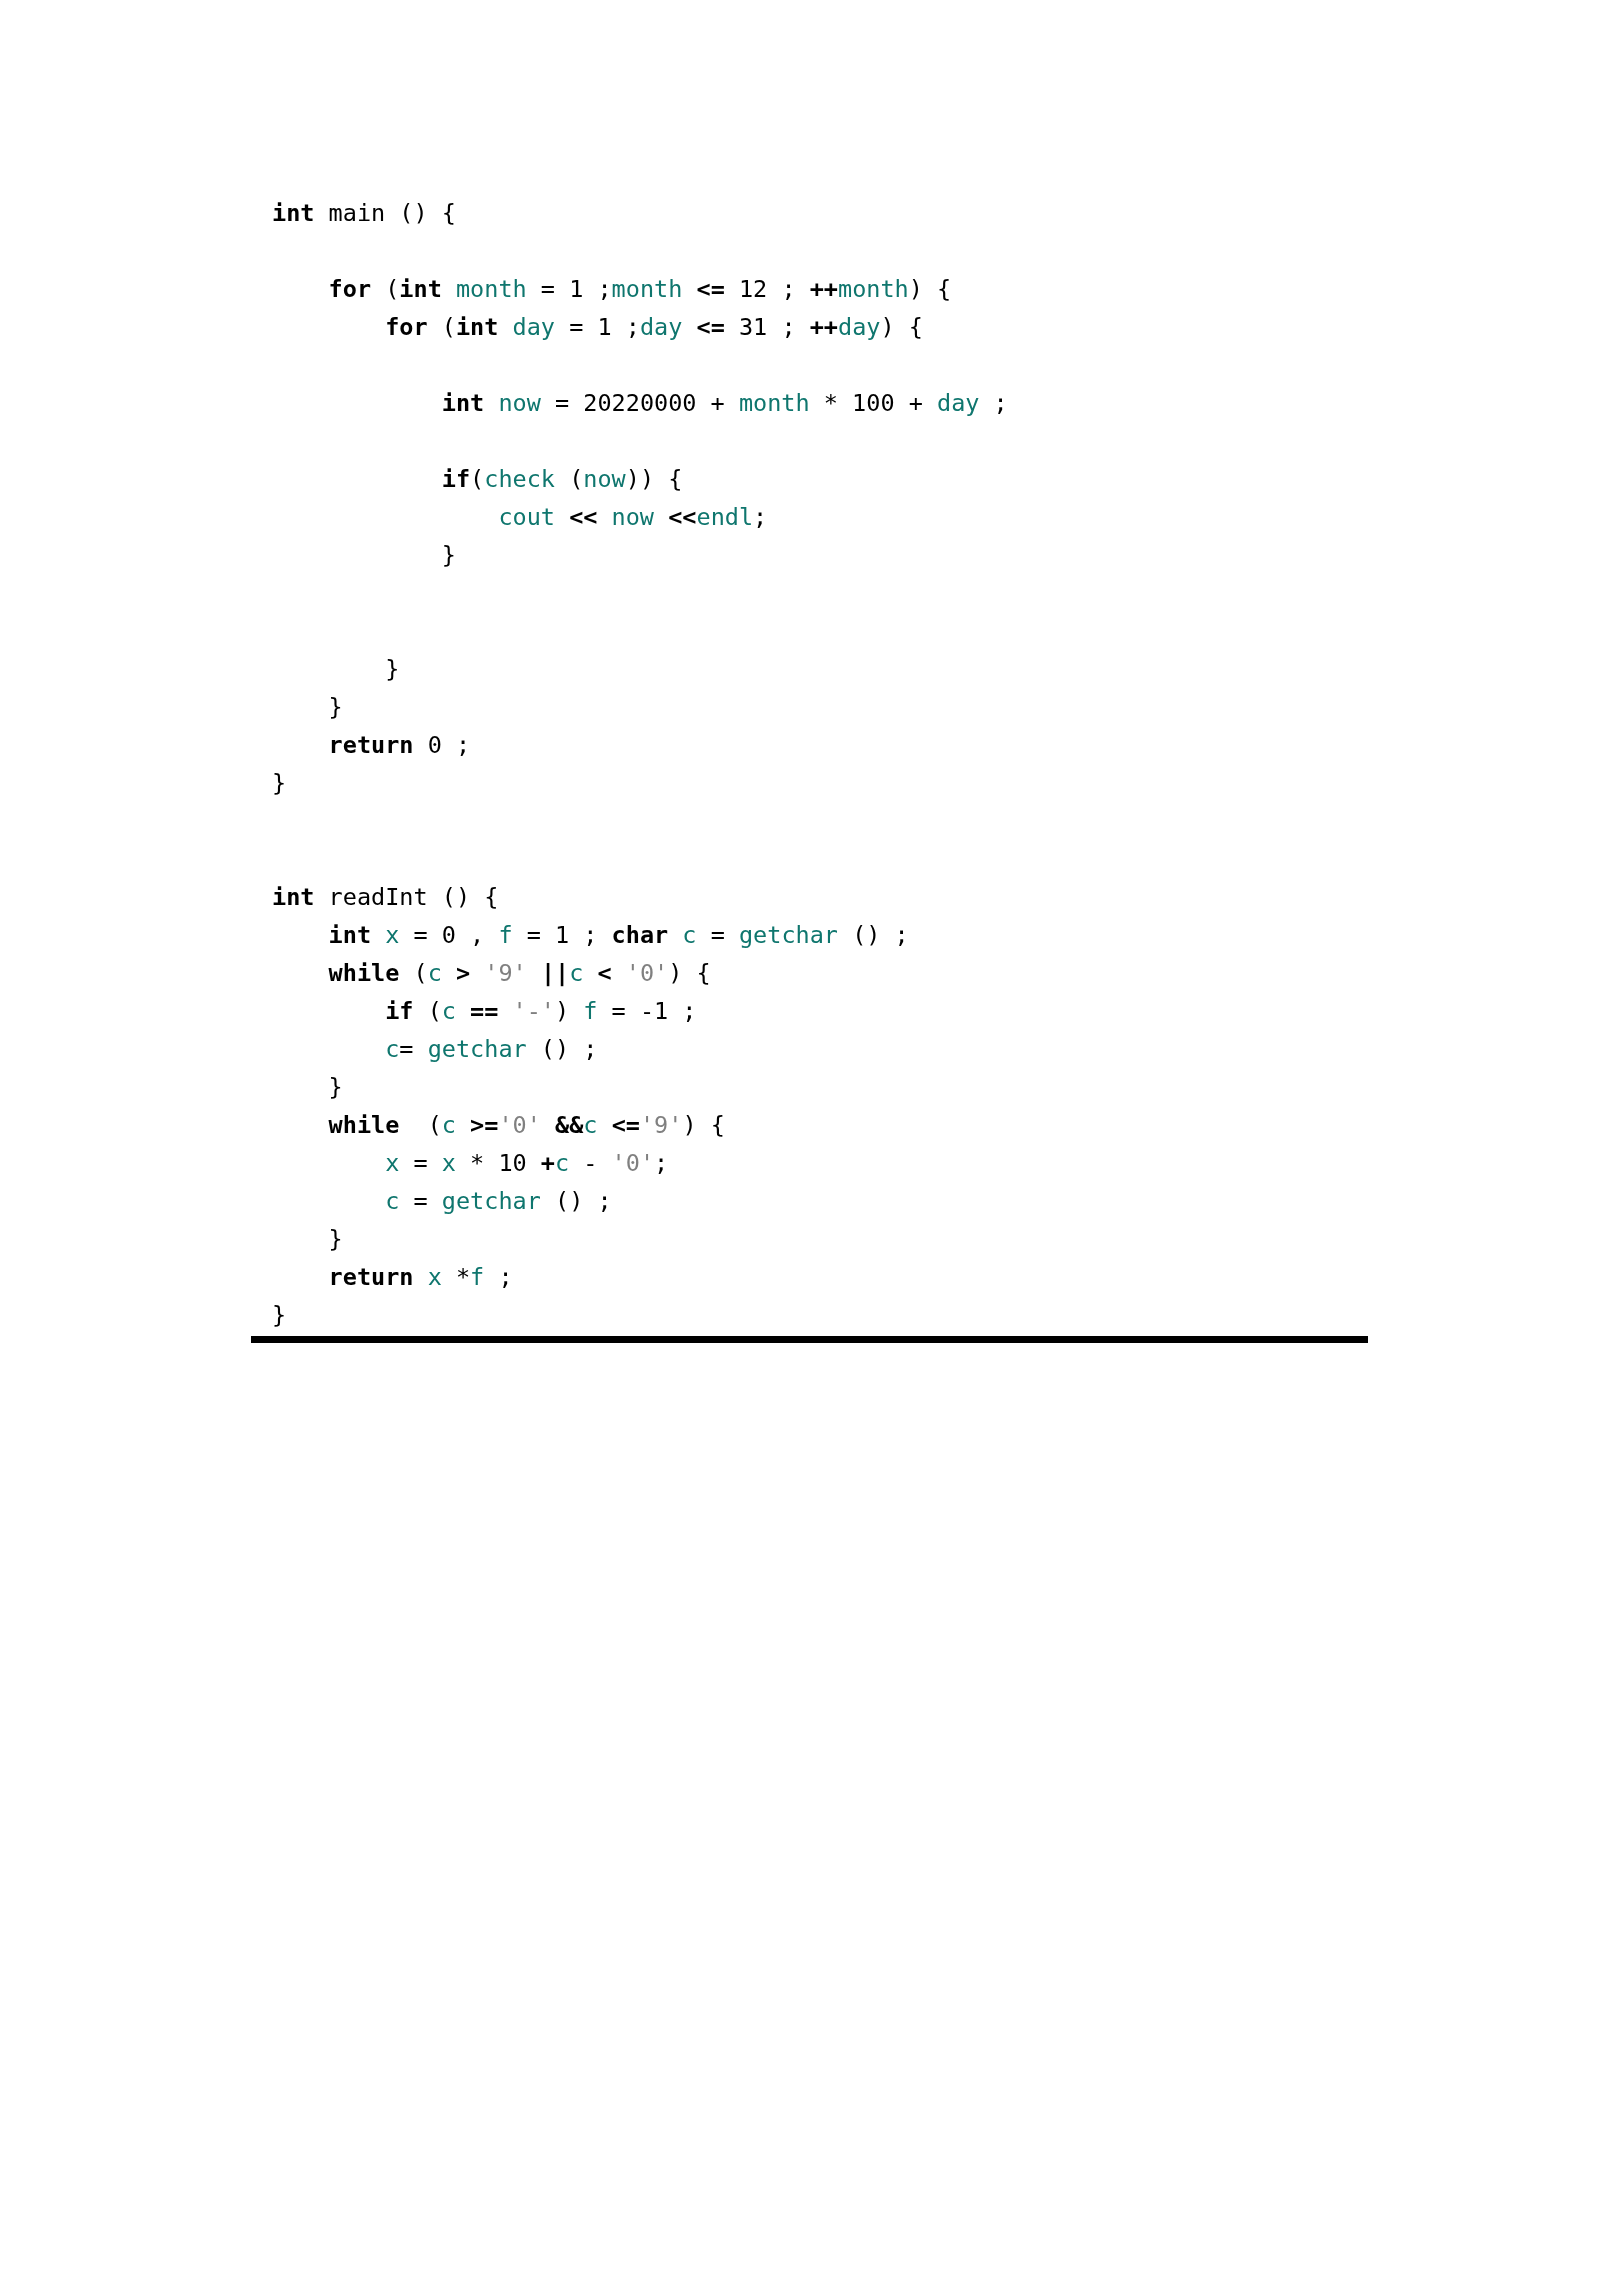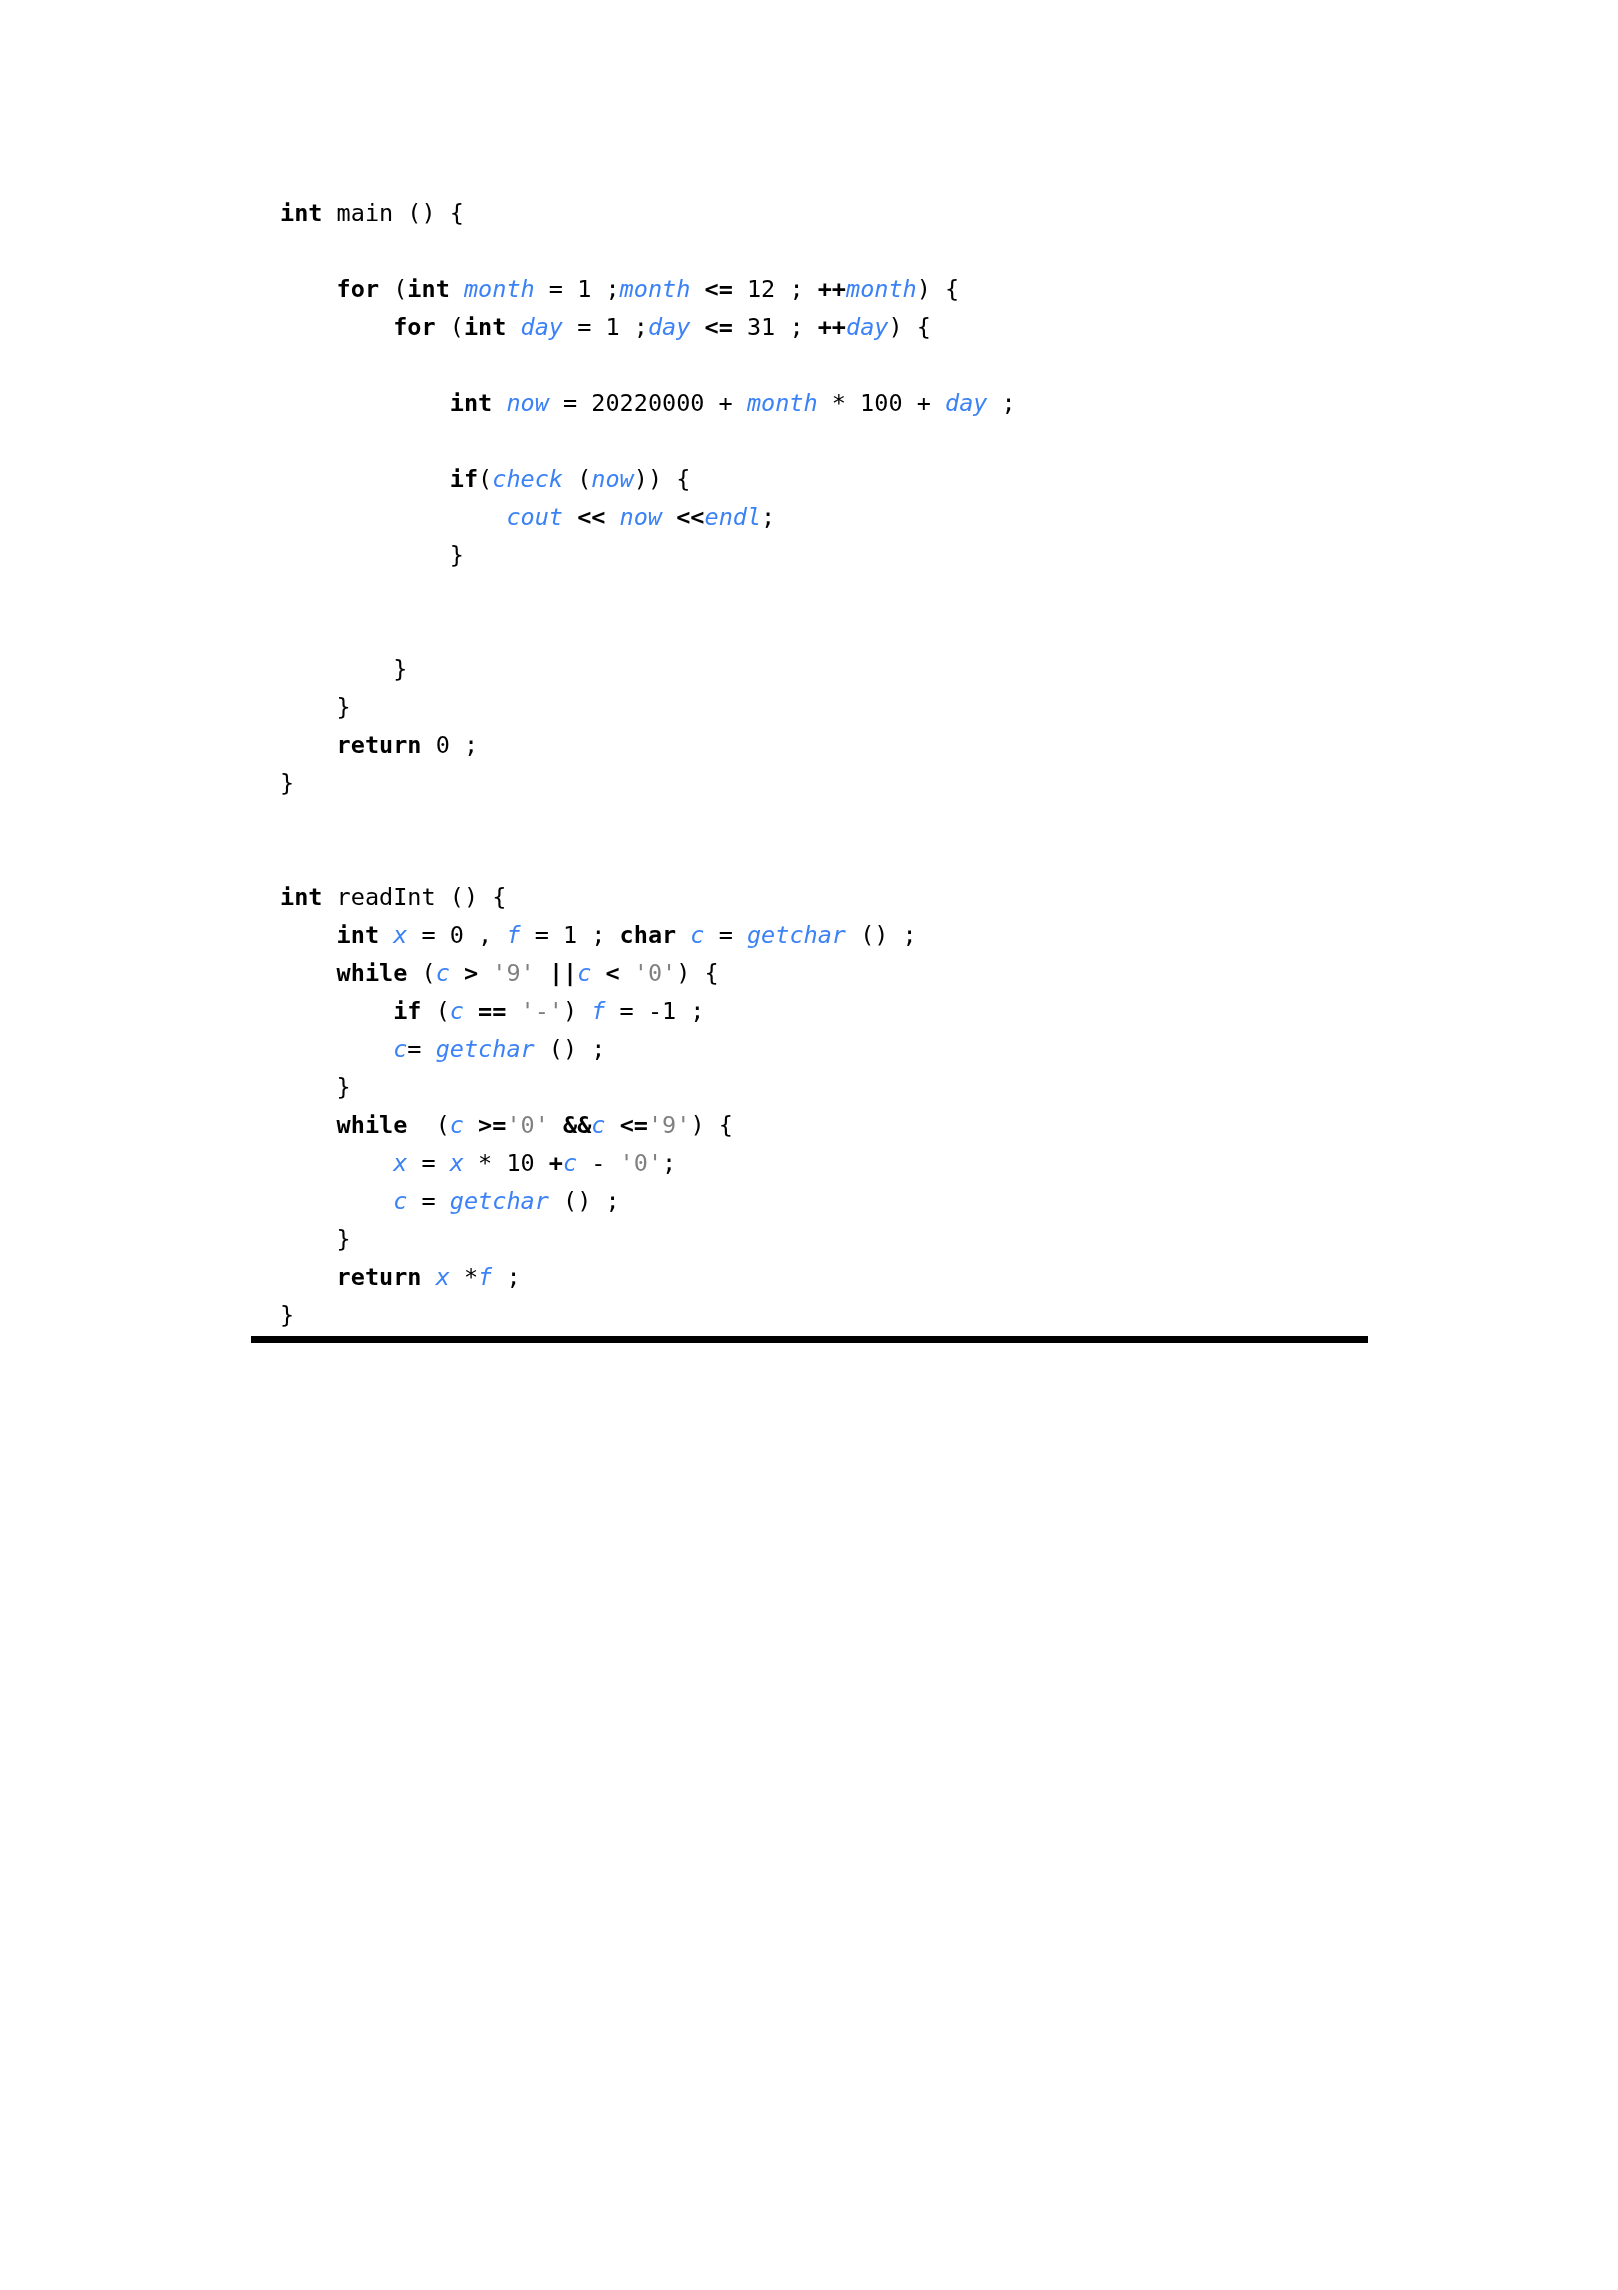--- a/index.html
+++ b/index.html
@@ -14,43 +14,42 @@
     font-family: "DejaVu Sans Mono", monospace;
     -webkit-font-smoothing: antialiased;
   }
   .page {
     position: absolute;
     inset: 0;
     background: #ffffff;
   }
   .code-listing {
     position: absolute;
-    left: 280px;
+    left: 272px;
     top: 194px;
     font-family: "DejaVu Sans Mono", monospace;
     font-size: 23.5px;
     line-height: 38px;
     color: #000000;
     white-space: pre;
   }
   .code-line {
     white-space: pre;
     min-height: 38px;
   }
   .code-line.blank {
     height: 38px;
   }
   
   .kw {
     font-weight: bold;
     color: #000000;
   }
   .id {
-    font-style: italic;
-    color: #3b82f6;
+    color: #0f766e;
   }
   .pl {
     color: #000000;
   }
   .str {
     color: #808080;
   }
   .op {
     font-weight: bold;
     color: #000000;

